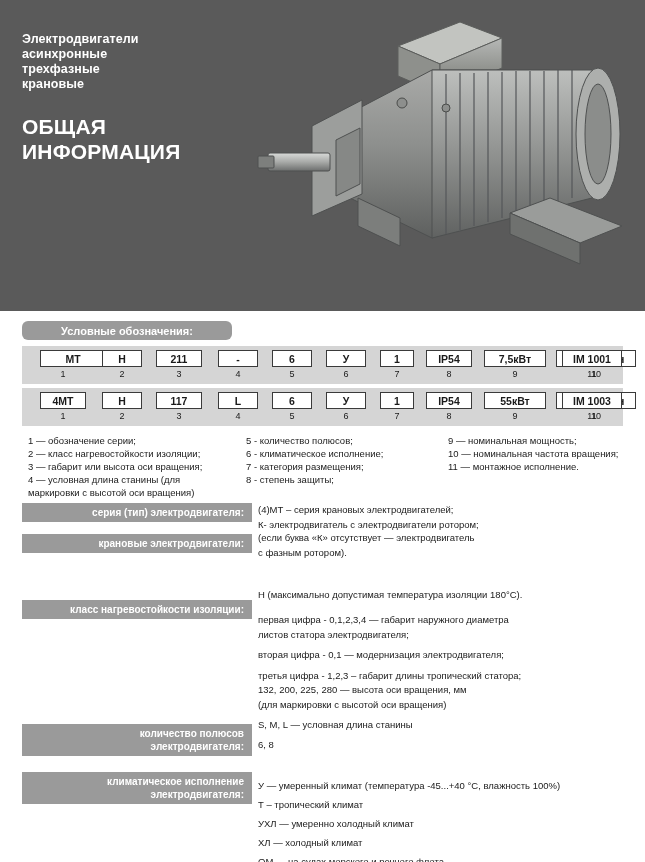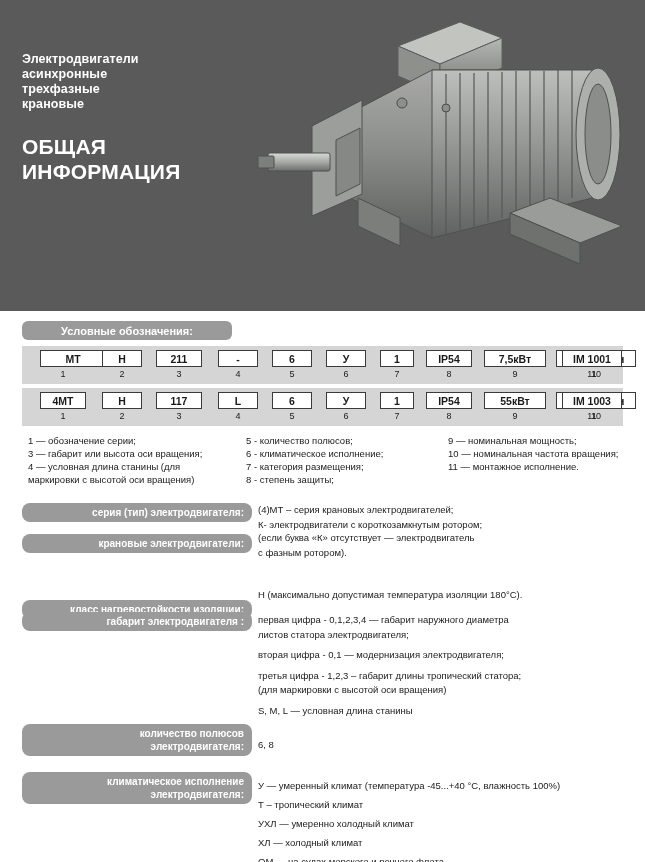--- a/index.html
+++ b/index.html
@@ -15,21 +15,21 @@
 
   
   .header{
     position:absolute;left:0;top:0;width:645px;height:311px;
     background:#5a5a5a;
   }
   .header-text{
     position:absolute;left:22px;top:32px;width:250px;color:#ffffff;
   }
   .hdr-sub{
-    font-size:12.5px;font-weight:bold;line-height:15px;letter-spacing:.1px;margin-top:20px;
+    font-size:12.5px;font-weight:bold;line-height:15px;letter-spacing:.1px;
   }
   .hdr-title{
     margin-top:22px;font-size:21px;font-weight:bold;line-height:25px;letter-spacing:.2px;
   }
   .motor-img{
     position:absolute;left:250px;top:8px;width:395px;height:300px;
   }
 
   
   .band{
@@ -73,21 +73,20 @@
   .lc3{left:420px;width:215px;}
 
   
   .rowlabel{
     position:absolute;background:#9a9a9a;color:#ffffff;
     font-size:10px;font-weight:bold;
     text-align:right;
     padding:3px 8px 3px 6px;
     box-sizing:border-box;
     line-height:13px;
-    border-radius:8px;
   }
   .rowtext{
     position:absolute;font-size:9.5px;line-height:14.5px;color:#1a1a1a;
   }
 </style>
 </head>
 <body>
 
 <div class="page">
 
@@ -229,62 +228,63 @@
     <div class="num" style="left:404px;width:46px;">8</div>
     <div class="num" style="left:462px;width:62px;">9</div>
     <div class="num" style="left:534px;width:80px;">10</div>
   </div>
   <div class="cell" style="position:absolute;left:562px;top:392px;width:60px;">IM 1003</div>
   <div class="num" style="position:absolute;left:562px;top:411px;width:60px;">11</div>
 
   <div class="legend">
     <div class="legend-col lc1">
       <div>1 — обозначение серии;</div>
+      <div>2 — класс нагревостойкости изоляции;</div>
       <div>3 — габарит или высота оси вращения;</div>
       <div>4 — условная длина станины (для</div>
       <div>     маркировки с высотой оси вращения)</div>
     </div>
     <div class="legend-col lc2">
       <div>5 -  количество полюсов;</div>
       <div>6 - климатическое исполнение;</div>
       <div>7 - категория размещения;</div>
       <div>8 -  степень защиты;</div>
     </div>
     <div class="legend-col lc3">
       <div>9 — номинальная мощность;</div>
       <div>10 — номинальная частота вращения;</div>
       <div>11 — монтажное исполнение.</div>
     </div>
   </div>
 
   <div class="rowlabel" style="left:22px;top:503px;width:230px;height:19px;">серия (тип) электродвигателя:</div>
   <div class="rowtext" style="left:258px;top:503px;width:380px;">
     <div>(4)МТ – серия крановых электродвигателей;</div>
-    <div>К- электродвигатели с короткозамкнутым ротором;</div>
+    <div>К- электродвигатель с электродвигатели ротором;</div>
   </div>
 
   <div class="rowlabel" style="left:22px;top:534px;width:230px;height:19px;">крановые электродвигатели:</div>
   <div class="rowtext" style="left:258px;top:531px;width:380px;">
     <div>(если  буква «К» отсутствует  — электродвигатель</div>
     <div>с фазным ротором).</div>
   </div>
 
   <div class="rowlabel" style="left:22px;top:600px;width:230px;height:19px;">класс нагревостойкости изоляции:</div>
   <div class="rowtext" style="left:258px;top:588px;width:380px;">
     <div>Н (максимально допустимая температура изоляции 180°С).</div>
   </div>
 
-  <div class="rowlabel" style="left:22px;top:612px;width:230px;height:19px;">габарит электродвигателя :</div>
   <div class="rowtext" style="left:258px;top:613px;width:380px;">
     <div>первая цифра - 0,1,2,3,4 — габарит наружного диаметра</div>
     <div>листов статора электродвигателя;</div>
     <div style="height:6px;"></div>
     <div>вторая цифра - 0,1 — модернизация электродвигателя;</div>
     <div style="height:6px;"></div>
     <div>третья цифра - 1,2,3 – габарит длины тропический статора;</div>
+    <div>132, 200, 225, 280 — высота оси вращения, мм</div>
     <div>(для маркировки с высотой оси вращения)</div>
     <div style="height:6px;"></div>
     <div>S, M, L —  условная длина станины</div>
   </div>
 
   <div class="rowlabel" style="left:22px;top:724px;width:230px;height:32px;display:flex;flex-direction:column;justify-content:center;align-items:flex-end;">
     <div>количество полюсов</div>
     <div>электродвигателя:</div>
   </div>
   <div class="rowtext" style="left:258px;top:738px;width:380px;">

